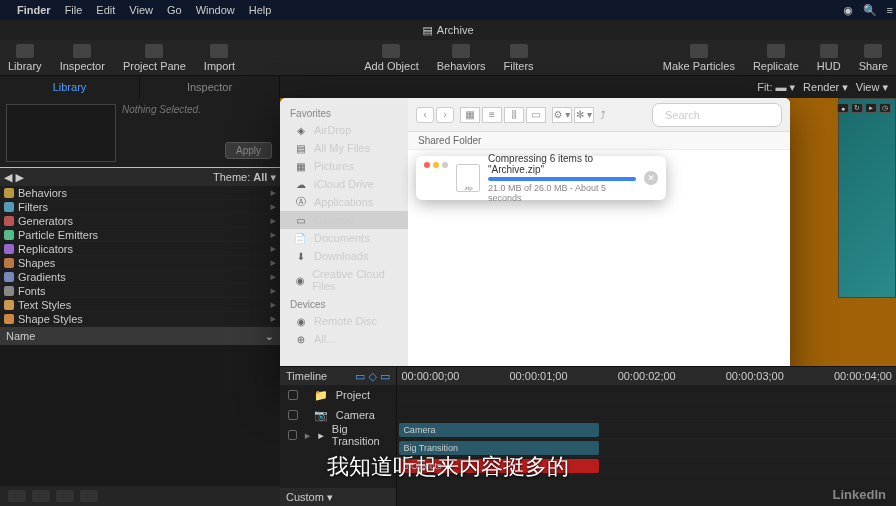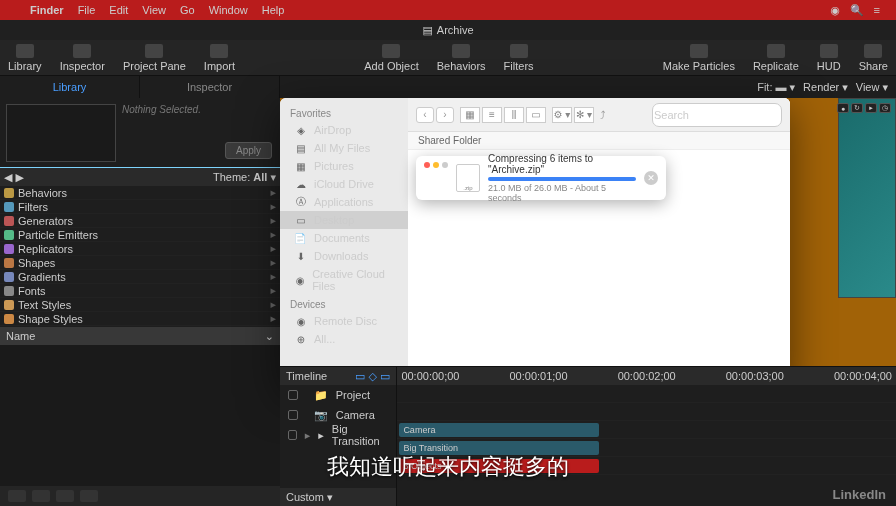--- a/index.html
+++ b/index.html
@@ -1,17 +1,17 @@
 <!DOCTYPE html>
 <html><head>
 <meta charset="utf-8">
 <style>
 *{margin:0;padding:0;box-sizing:border-box;font-family:-apple-system,Helvetica,Arial,sans-serif;font-size:11px;color:#ccc}
 body{background:#2a2a2a;width:896px;height:506px;overflow:hidden}
-.menubar{height:20px;background:#b91c1c;display:flex;align-items:center;padding:0 16px;justify-content:space-between}
+.menubar{height:20px;background:#0f172a;display:flex;align-items:center;padding:0 3px;justify-content:space-between}
 .menubar-left{display:flex;gap:14px;align-items:center}
 .menubar-right{display:flex;gap:10px;align-items:center}
 .apple{font-size:14px}
 .menubar .bold{font-weight:600}
 .titlebar{height:20px;background:#202020;display:flex;align-items:center;justify-content:center;gap:4px;color:#888}
 .toolbar{height:36px;background:#252525;display:flex;align-items:center;padding:0 8px;justify-content:space-between;border-bottom:1px solid #111}
 .tgroup{display:flex;gap:18px;align-items:flex-end}
 .tbtn{display:flex;flex-direction:column;align-items:center;gap:2px;color:#888;font-size:9px}
 .tico{width:18px;height:14px;background:#444;border-radius:2px}
 .main{display:flex;height:430px}
@@ -40,21 +40,21 @@
 .fsec{color:#888;font-size:10px;padding:4px 10px 2px}
 .fit{padding:3px 10px 3px 14px;display:flex;align-items:center;gap:6px;color:#444;font-size:11px}
 .fit.sel{background:#d0d0d0}
 .fic{width:14px;height:12px;display:inline-flex;align-items:center;justify-content:center;color:#666;font-size:10px}
 .fmain{flex:1;background:#fff;display:flex;flex-direction:column}
 .ftb{height:34px;background:#f0f0f0;border-bottom:1px solid #ddd;display:flex;align-items:center;padding:0 8px;gap:6px}
 .fnav{display:flex;gap:2px}
 .fnav span{width:18px;height:16px;border:1px solid #ccc;border-radius:3px;background:#fff;display:flex;align-items:center;justify-content:center;color:#999;font-size:10px}
 .fview{display:flex;gap:2px}
 .fview span{width:20px;height:16px;border:1px solid #ccc;background:#fff;display:flex;align-items:center;justify-content:center;color:#888;font-size:10px}
-.fsearch{margin-left:auto;width:130px;height:24px;border:1px solid #ccc;border-radius:7px;background:#fff;padding:0 1px;color:#aaa;font-size:10px;display:flex;align-items:center}
+.fsearch{margin-left:auto;width:130px;height:24px;border:1px solid #ccc;border-radius:7px;background:#fff;padding:0 12px;color:#aaa;font-size:10px;display:flex;align-items:center}
 .fshared{height:18px;background:#f8f8f8;border-bottom:1px solid #eee;padding:0 10px;display:flex;align-items:center;color:#666;font-size:10px}
 .fbody{flex:1;position:relative;padding:6px}
 .compress{position:absolute;left:8px;top:6px;width:250px;height:44px;background:#fff;border-radius:6px;box-shadow:0 4px 16px rgba(0,0,0,0.3);padding:6px 8px;display:flex;gap:8px;align-items:center}
 .tl{width:6px;height:6px;border-radius:50%}
 .zipico{width:24px;height:28px;background:#fff;border:1px solid #ccc;border-radius:2px;display:flex;align-items:flex-end;justify-content:center;font-size:6px;color:#888}
 .ctext{flex:1}
 .ctitle{color:#333;font-size:10px;margin-bottom:2px}
 .cbar{height:4px;background:#3b82f6;border-radius:2px;margin-bottom:2px}
 .cstat{color:#888;font-size:9px}
 .cx{width:14px;height:14px;border-radius:50%;background:#ccc;color:#fff;display:flex;align-items:center;justify-content:center;font-size:9px}

